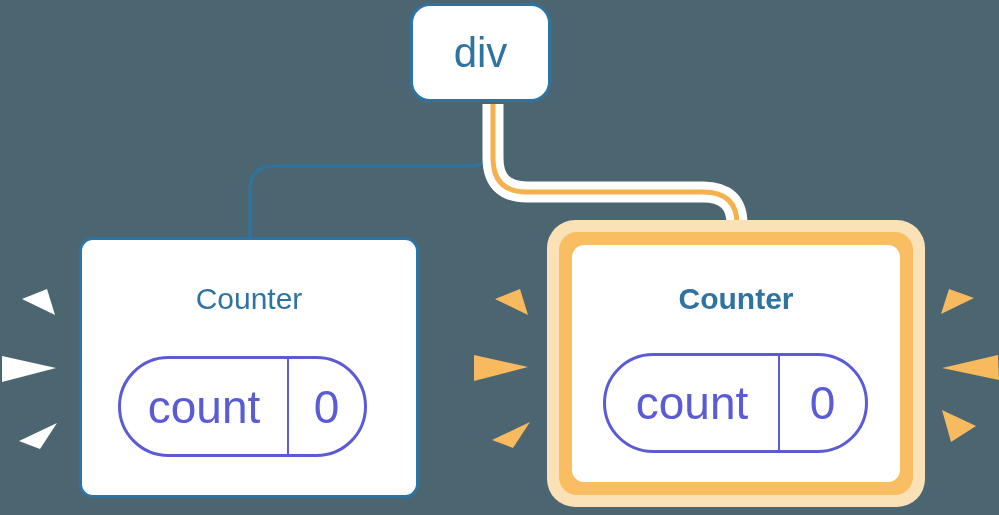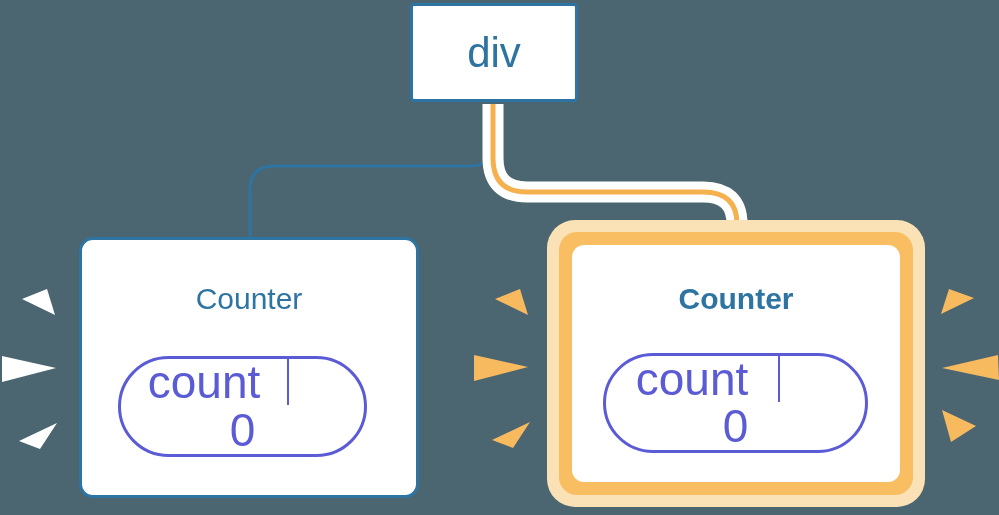--- a/index.html
+++ b/index.html
@@ -22,24 +22,24 @@
   }
   .node {
     position: absolute;
     background: #ffffff;
     box-sizing: border-box;
     z-index: 2;
   }
   .node-div {
     left: 410px;
     top: 3px;
-    width: 168px;
+    width: 141px;
     height: 99px;
     border: 3.5px solid #2E74A2;
-    border-radius: 4px;
+    border-radius: 20px;
     display: flex;
     align-items: center;
     justify-content: center;
   }
   .node-div-label {
     color: #2E74A2;
     font-size: 42px;
     font-weight: 500;
     line-height: 1;
   }
@@ -102,21 +102,20 @@
     background: #ffffff;
     border: 3px solid #5B5BD6;
     border-radius: 999px;
     box-sizing: border-box;
     display: flex;
     align-items: stretch;
     z-index: 3;
     color: #5B5BD6;
     font-size: 46px;
     line-height: 1;
-    flex-direction: column;
   }
   .state-pill.left {
     left: 118px;
     top: 356px;
     width: 249px;
     height: 101px;
   }
   .state-pill.right {
     left: 603px;
     top: 353px;

